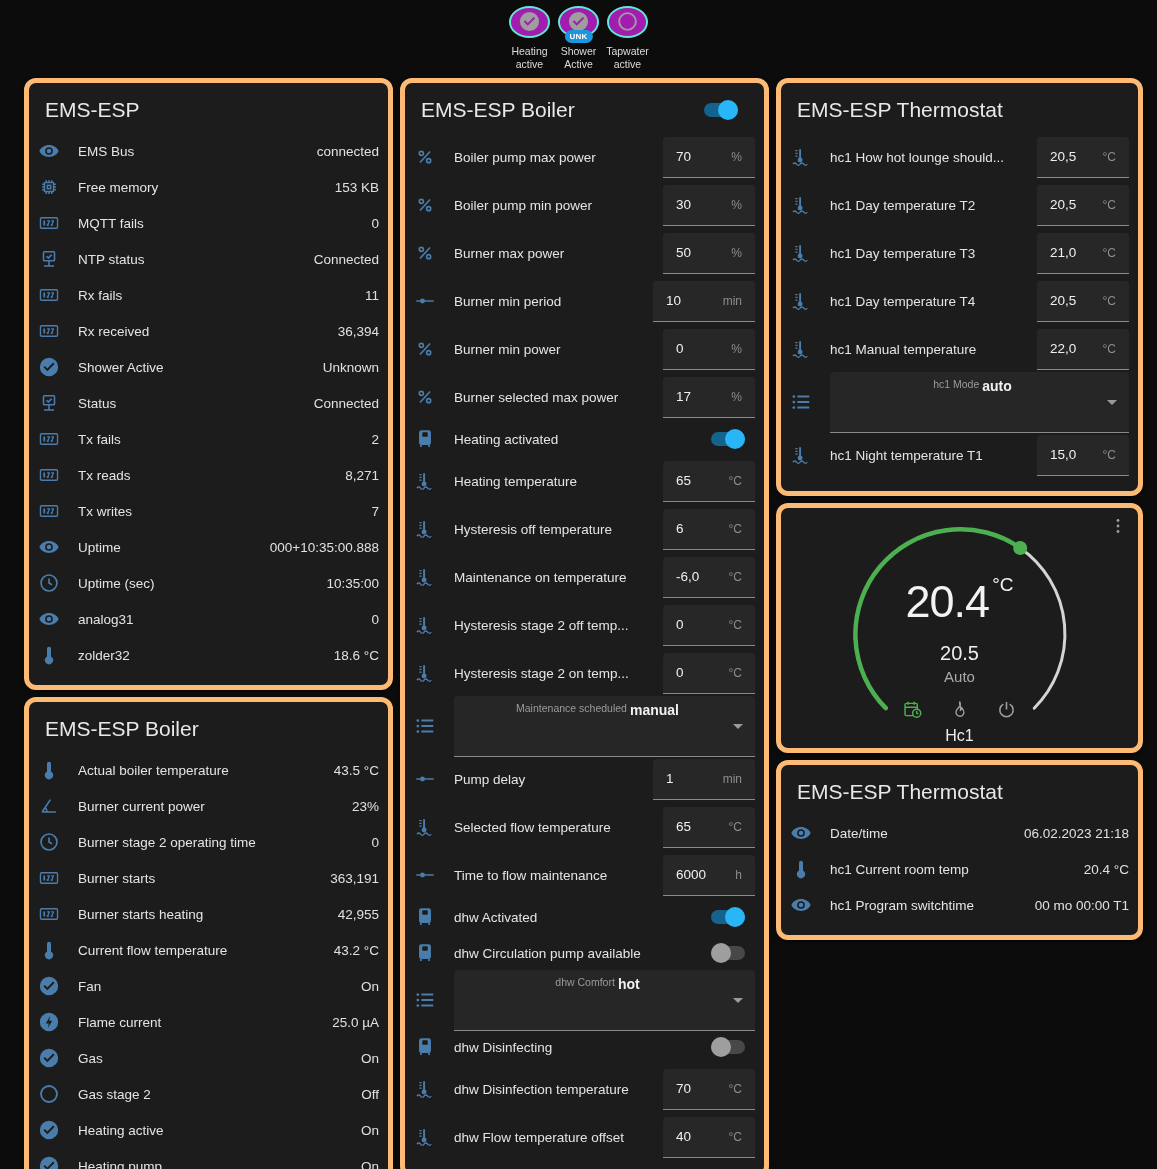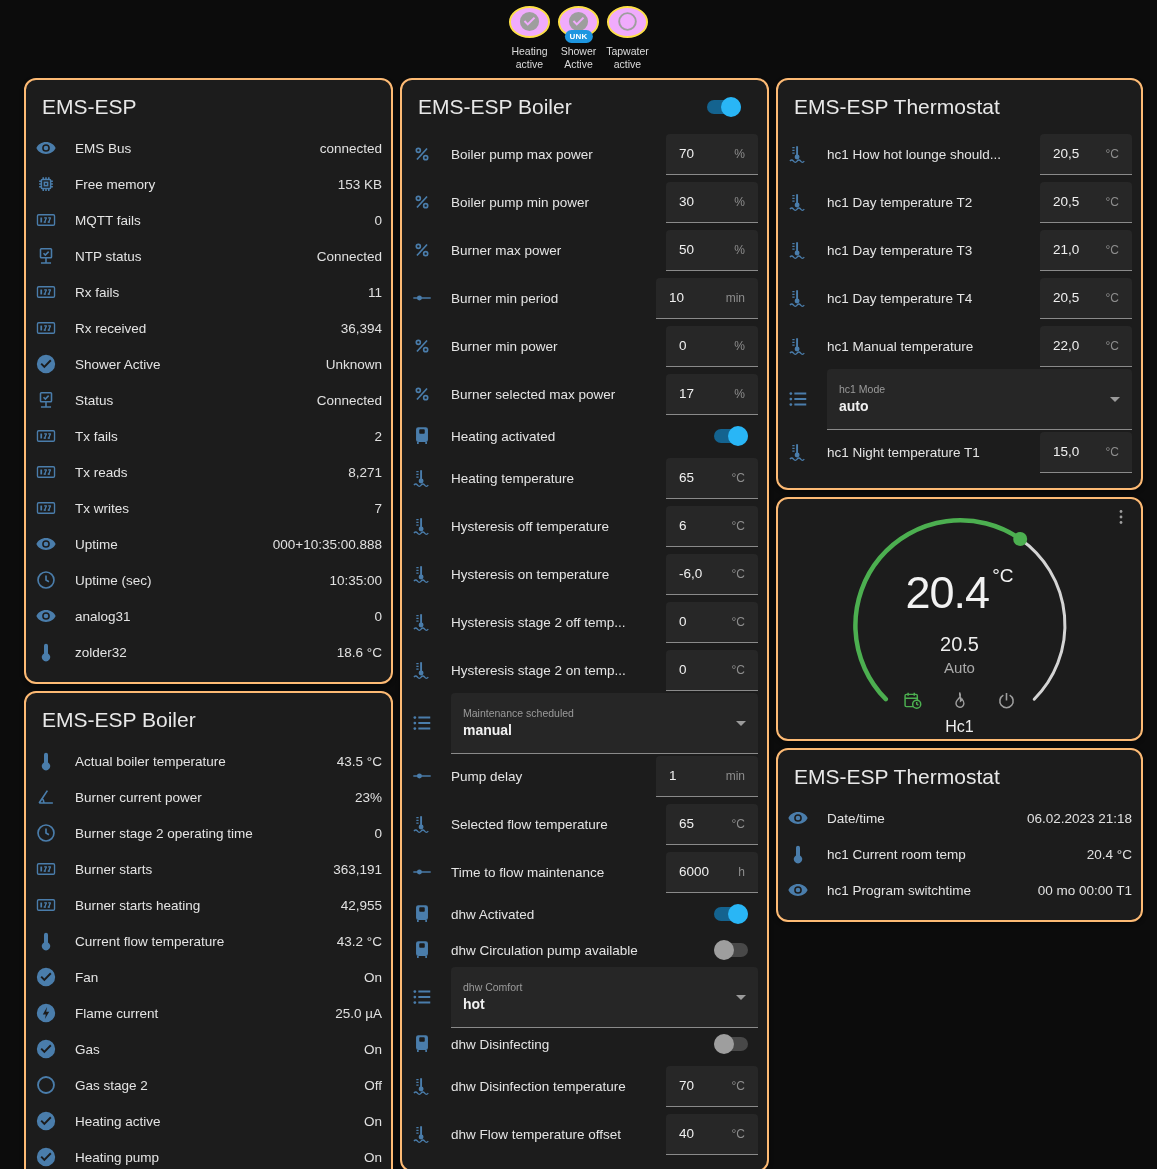--- a/index.html
+++ b/index.html
@@ -4,31 +4,31 @@
 <style>
   html,body{margin:0;padding:0}
   body{
     width:1157px;height:1169px;overflow:hidden;
     background:#0c0c0c;color:#e6e6e6;
     font-family:"Liberation Sans", sans-serif;
   }
   
   .badges{display:flex;justify-content:center;gap:3px;padding-top:6px;height:66px}
   .badge{width:46px;display:flex;flex-direction:column;align-items:center;cursor:pointer}
-  .badge-circle{width:37px;height:37px;border-radius:50%;border:2px solid #fde047;background:#f0abfc;
+  .badge-circle{width:37px;height:37px;border-radius:50%;border:2px solid #5eead4;background:#a21caf;
     display:flex;align-items:center;justify-content:center;position:relative}
   .badge-circle svg{width:23px;height:23px;color:#9e9e9e}
   .badge-sub{position:absolute;bottom:-7px;left:50%;transform:translateX(-50%);
     background:#1d96e0;color:#fff;font-size:8px;font-weight:bold;padding:2px 5px;border-radius:8px;letter-spacing:.3px}
   .badge-label{margin-top:7px;font-size:10.5px;line-height:1.3;text-align:center;color:#dcdcdc}
   
   .columns{display:flex;gap:7px;padding:6px 14px 0 24px;align-items:flex-start}
   .col{display:flex;flex-direction:column;gap:7px}
   .col1,.col2{width:369px}.col3{width:367px}
-  .card{background:#1c1c1c;border-radius:12px;border:2px solid #fdba74;box-shadow:0 2px 4px rgba(0,0,0,.45);overflow:hidden;position:relative}
+  .card{background:#1c1c1c;border-radius:12px;border:5px solid #fdba74;box-shadow:0 2px 4px rgba(0,0,0,.45);overflow:hidden;position:relative}
   .card-header{display:flex;align-items:center;justify-content:space-between;padding:15px 16px 7px;font-size:21px;color:#e8e8e8}
   .rows{padding:4px 9px 12px}
   .row{display:flex;align-items:center;height:36px}
   .rnum{height:48px}
   .rsel{height:58px}
   .ricon{width:40px;flex:none;display:flex;align-items:center}
   .ricon svg{width:22px;height:22px;color:#4a7dab}
   .rlabel{flex:1;font-size:13.5px;color:#e4e4e4;white-space:nowrap;overflow:hidden;text-overflow:ellipsis}
   .rvalue{font-size:13.5px;color:#e0e0e0;margin-left:8px;white-space:nowrap}
   
@@ -38,21 +38,21 @@
   .nval{font-size:13.5px;font-weight:normal;color:#f0f0f0}
   .nunit{font-size:12px;color:#8d8d8d}
   
   .switch{position:relative;width:34px;height:14px;margin-right:10px;flex:none;cursor:pointer}
   .switch .tr{position:absolute;left:0;top:0;width:34px;height:14px;border-radius:7px;background:#484848}
   .switch .th{position:absolute;top:-3px;left:0;width:20px;height:20px;border-radius:50%;background:#9e9e9e}
   .switch.on .tr{background:#14638f}
   .switch.on .th{left:14px;background:#29b6f6}
   
   .selbox{flex:1;height:48px;background:#262626;border-radius:4px 4px 0 0;border-bottom:1px solid #8a8a8a;
-    padding:6px 26px 6px 12px;position:relative;display:flex;flex-direction:column;justify-content:center;gap:3px;cursor:pointer}
+    padding:6px 26px 6px 12px;position:relative;display:flex;flex-direction:row;justify-content:center;gap:3px;cursor:pointer}
   .sllab{font-size:10.5px;color:#9b9b9b}
   .slval{font-size:14px;font-weight:bold;color:#f0f0f0}
   .caret{position:absolute;right:12px;top:50%;margin-top:-2px;width:0;height:0;
     border-left:5px solid transparent;border-right:5px solid transparent;border-top:5px solid #9b9b9b}
   
   .dial-card{height:240px}
   .dial-wrap{position:relative;height:240px}
   .dial-arc{display:block;margin:8px auto 0}
   .dial-temp{position:absolute;top:60px;left:0;right:0;text-align:center;color:#f2f2f2}
   .dt-num{font-size:45px;letter-spacing:-1px}
@@ -566,21 +566,21 @@
               <span class="nval">6</span>
               <span class="nunit">°C</span>
             </span>
           </div>
           <div class="row rnum">
             <span class="ricon">
               <svg viewBox="0 0 24 24">
                 <use href="#i-coolant"></use>
               </svg>
             </span>
-            <span class="rlabel">Hysteresis on temperature</span>
+            <span class="rlabel">Maintenance on temperature</span>
             <span class="numbox">
               <span class="nval">-6,0</span>
               <span class="nunit">°C</span>
             </span>
           </div>
           <div class="row rnum">
             <span class="ricon">
               <svg viewBox="0 0 24 24">
                 <use href="#i-coolant"></use>
               </svg>

